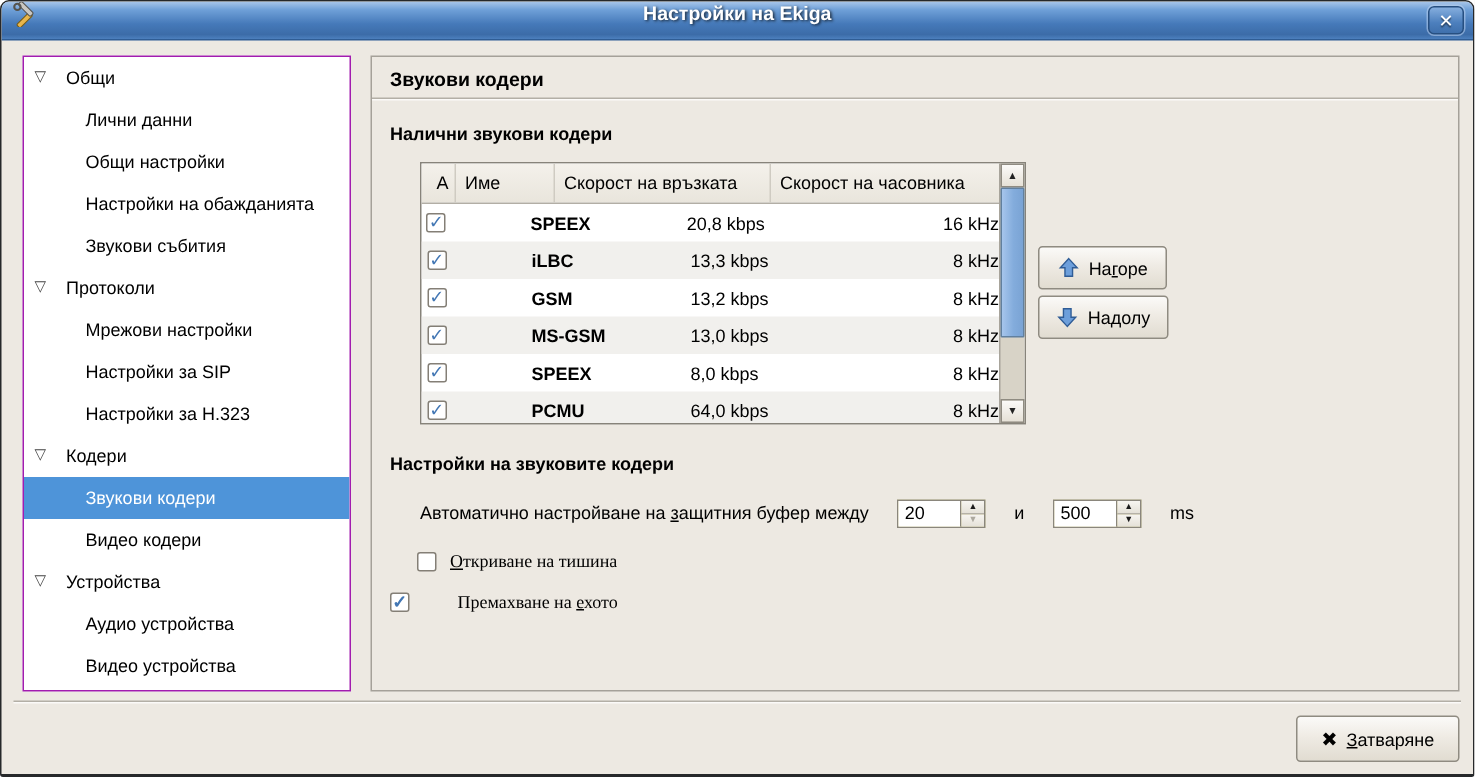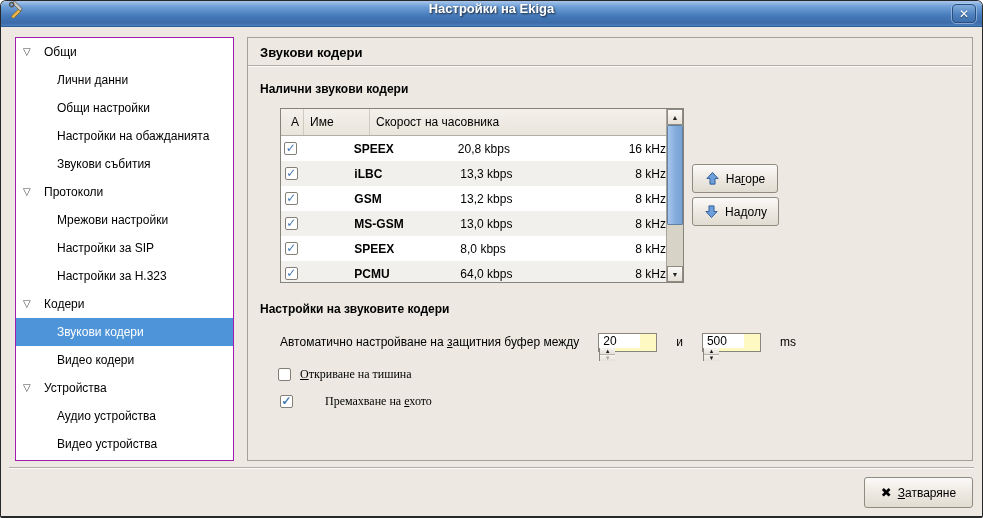--- a/index.html
+++ b/index.html
@@ -98,32 +98,32 @@
     border:1px solid #8F8B81; border-radius:3px;
     display:flex; align-items:center; justify-content:center; gap:6px;
     cursor:pointer; font-size:12px;
   }
   .btn-up   { position:absolute; left:444px; top:126px; width:86px; height:29px; }
   .btn-down { position:absolute; left:444px; top:159px; width:87px; height:29px; }
   .mn { text-decoration:underline; }
 
   
   .jitter-row { position:absolute; left:32px; top:291px; height:26px; display:flex; align-items:center; gap:19px; white-space:nowrap; }
-  .spin { display:flex; width:59px; height:19px; border:1px solid #8a867c; background:#fef9c3;flex-direction:column; }
+  .spin { display:flex; width:59px; height:19px; border:1px solid #8a867c; background:#fef9c3; }
   .spin input { width:41px; border:none; outline:none; padding-left:4px; font:12px "Liberation Sans","DejaVu Sans",sans-serif; background:#fff; }
   .spin-btns { width:16px; border-left:1px solid #8a867c; display:flex; flex-direction:column; }
   .spin-b { flex:1; background:linear-gradient(to bottom,#F7F5F1,#E5E1D8); display:flex; align-items:center; justify-content:center; font-size:6px; color:#1a1a1a; cursor:pointer; }
   .spin-b + .spin-b { border-top:1px solid #b5b1a8; }
   .spin-b.up::after { content:"▲"; }
   .spin-b.down::after { content:"▼"; }
   .spin-b.disabled { color:#ADA99F; }
 
   .check-row { position:absolute; display:flex; align-items:center; gap:9px; cursor:pointer;font-family:Liberation Serif, serif; }
   .silence-row { left:30px; top:329px; }
-  .echo-row { left:32px; top:356px;gap:32px; }
+  .echo-row { left:12px; top:356px;gap:32px; }
 
   
   .footer-sep { position:absolute; left:8px; right:8px; top:466px; height:2px; border-top:1px solid #b3afa6; border-bottom:1px solid #fbfaf8; }
   .footer-close { position:absolute; right:9px; top:476px; width:109px; height:31px; }
   .x-icon { font-weight:bold; font-size:13px; line-height:1; }
 </style>
 </head>
 <body>
 
 <div class="window">
@@ -196,20 +196,21 @@
     <div class="main-title">Звукови кодери</div>
     <div class="main-sep"></div>
 
     <div class="section-label sec1">Налични звукови кодери</div>
 
     <div class="codec-table">
       <div class="grid">
         <div class="thead">
           <div class="th c-check">А</div>
           <div class="th c-name">Име</div>
+          <div class="th c-rate">Скорост на връзката</div>
           <div class="th c-clock">Скорост на часовника</div>
         </div>
         <div class="trow">
           <div class="c-check">
               <div class="checkbox checked"></div>
             </div>
           <div class="c-name">SPEEX</div>
           <div class="c-rate">20,8 kbps</div>
           <div class="c-clock">16 kHz</div>
         </div>

